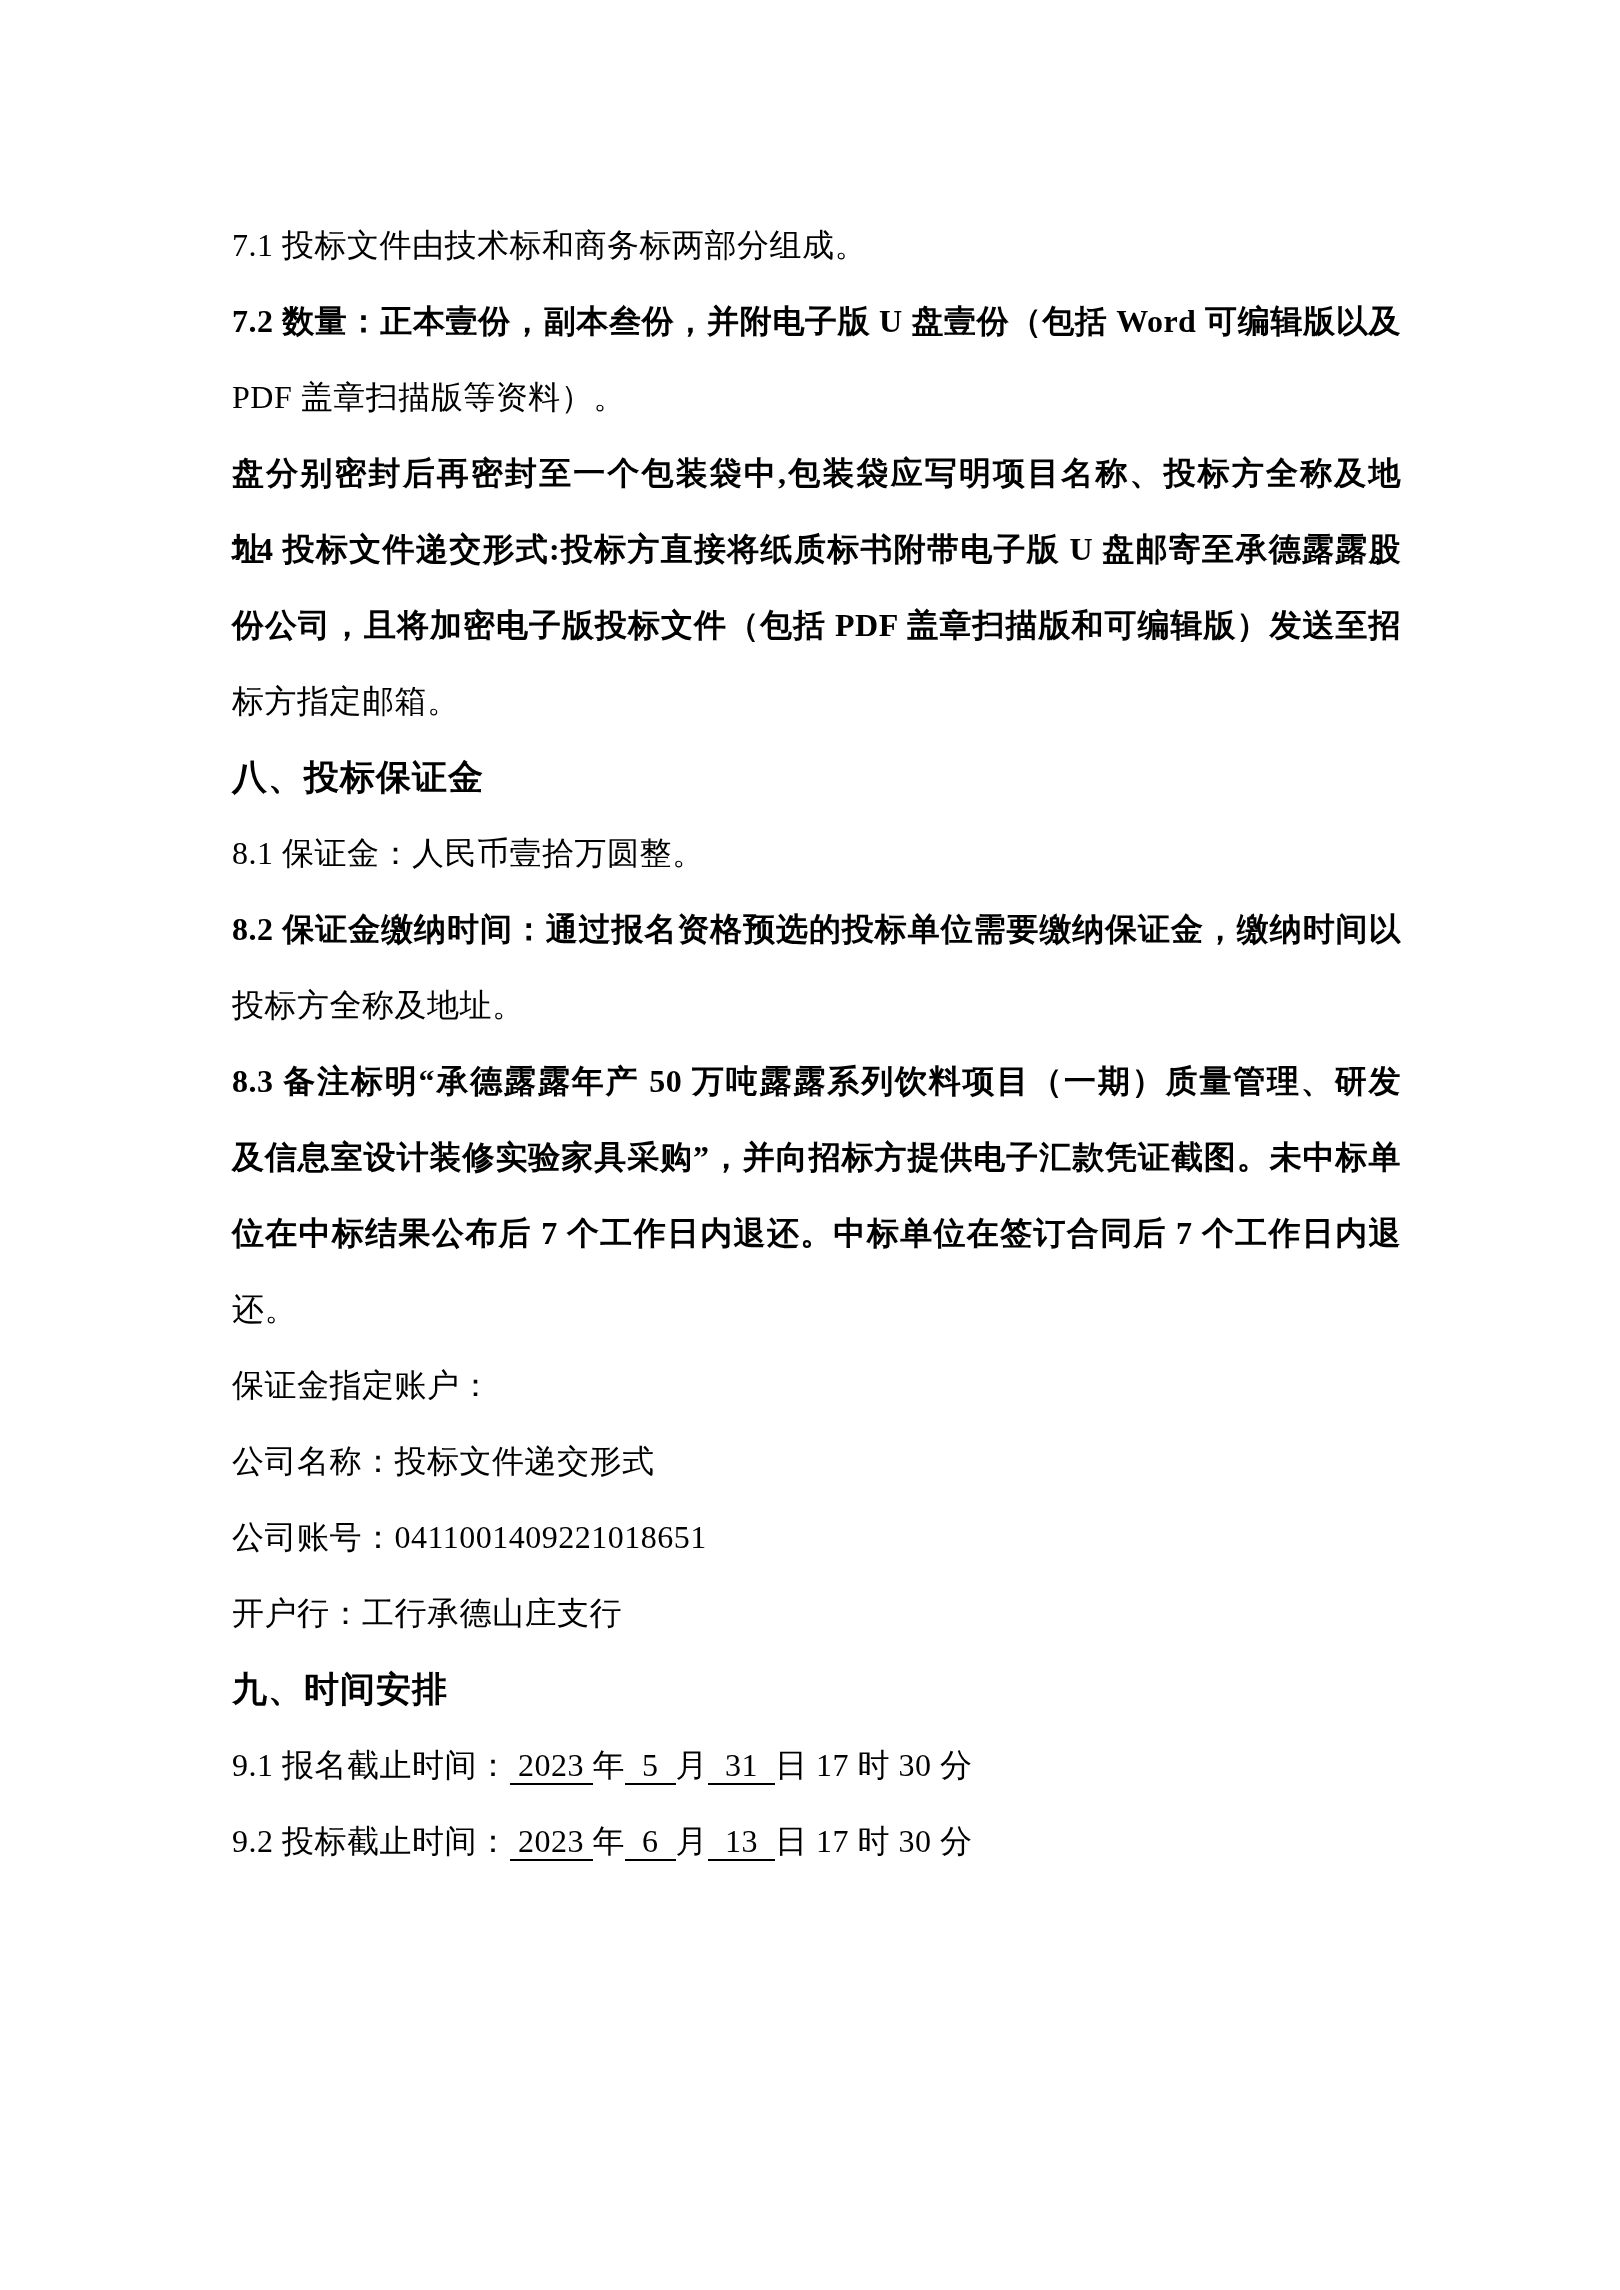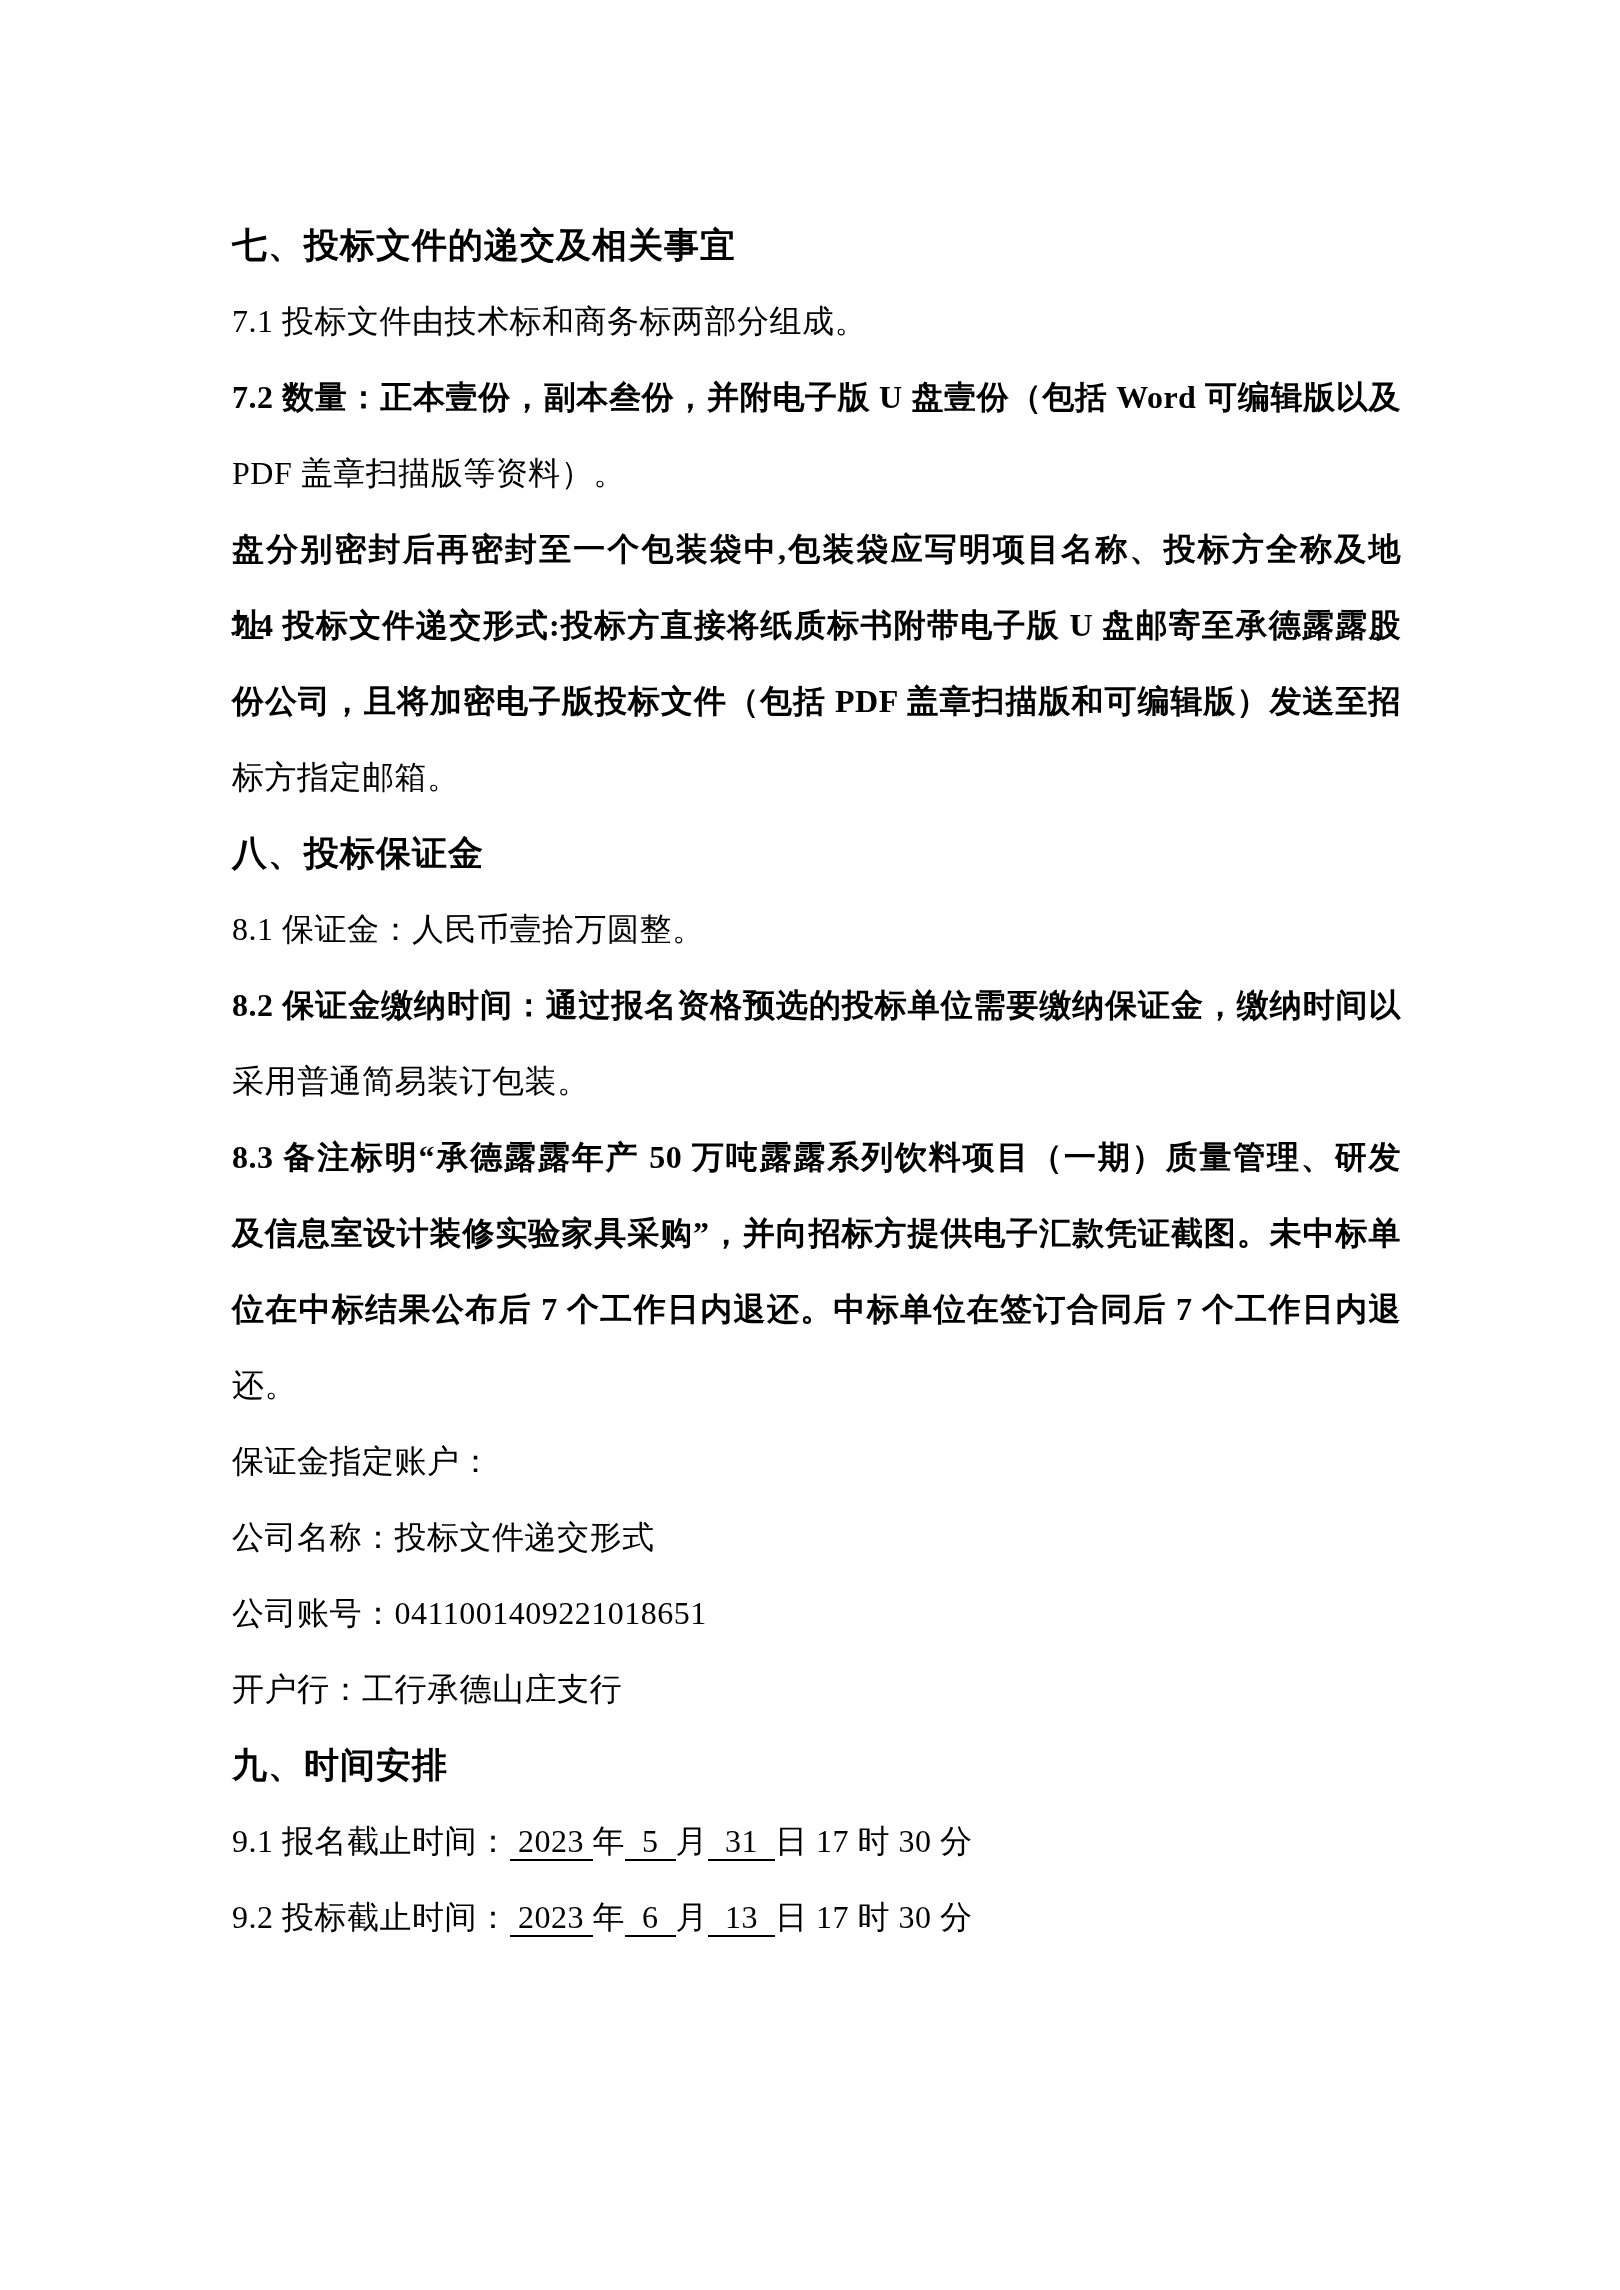--- a/index.html
+++ b/index.html
@@ -40,39 +40,38 @@
   .u {
     border-bottom: 2px solid #000000;
   }
 </style>
 </head>
 <body>
 
 <div class="page">
   <div class="content">
 
-    <div class="line heading">七、投标文件的递交及相关事宜</div>
 
     <div class="line">7.1 投标文件由技术标和商务标两部分组成。</div>
 
     <div class="line fill">7.2 数量：正本壹份，副本叁份，并附电子版 U 盘壹份（包括 Word 可编辑版以及</div>
     <div class="line">PDF 盖章扫描版等资料）。</div>
 
     <div class="line fill">盘分别密封后再密封至一个包装袋中,包装袋应写明项目名称、投标方全称及地址。</div>
 
     <div class="line fill">7.4 投标文件递交形式:投标方直接将纸质标书附带电子版 U 盘邮寄至承德露露股</div>
     <div class="line fill">份公司，且将加密电子版投标文件（包括 PDF 盖章扫描版和可编辑版）发送至招</div>
     <div class="line">标方指定邮箱。</div>
 
     <div class="line heading">八、投标保证金</div>
 
     <div class="line">8.1 保证金：人民币壹拾万圆整。</div>
 
     <div class="line fill">8.2 保证金缴纳时间：通过报名资格预选的投标单位需要缴纳保证金，缴纳时间以</div>
-    <div class="line">采用普通简易装订包装。</div>
+    <div class="line">投标方全称及地址。</div>
 
     <div class="line fill">8.3 备注标明“承德露露年产 50 万吨露露系列饮料项目（一期）质量管理、研发</div>
     <div class="line fill">及信息室设计装修实验家具采购”，并向招标方提供电子汇款凭证截图。未中标单</div>
     <div class="line fill">位在中标结果公布后 7 个工作日内退还。中标单位在签订合同后 7 个工作日内退</div>
     <div class="line">还。</div>
 
     <div class="line">保证金指定账户：</div>
     <div class="line">公司名称：投标文件递交形式</div>
     <div class="line">公司账号：0411001409221018651</div>
     <div class="line">开户行：工行承德山庄支行</div>

